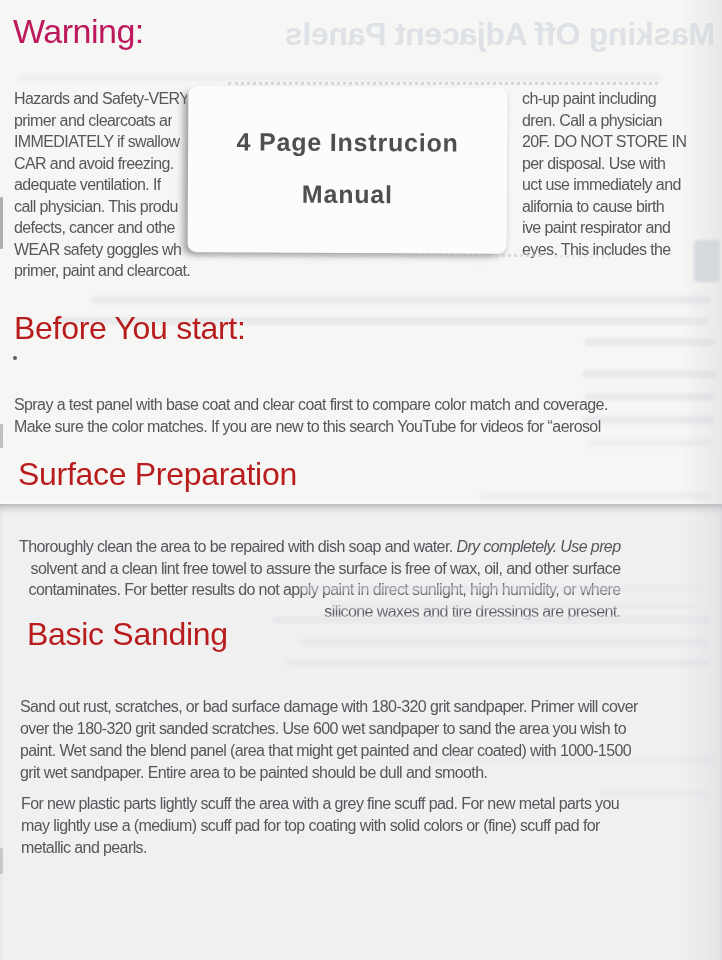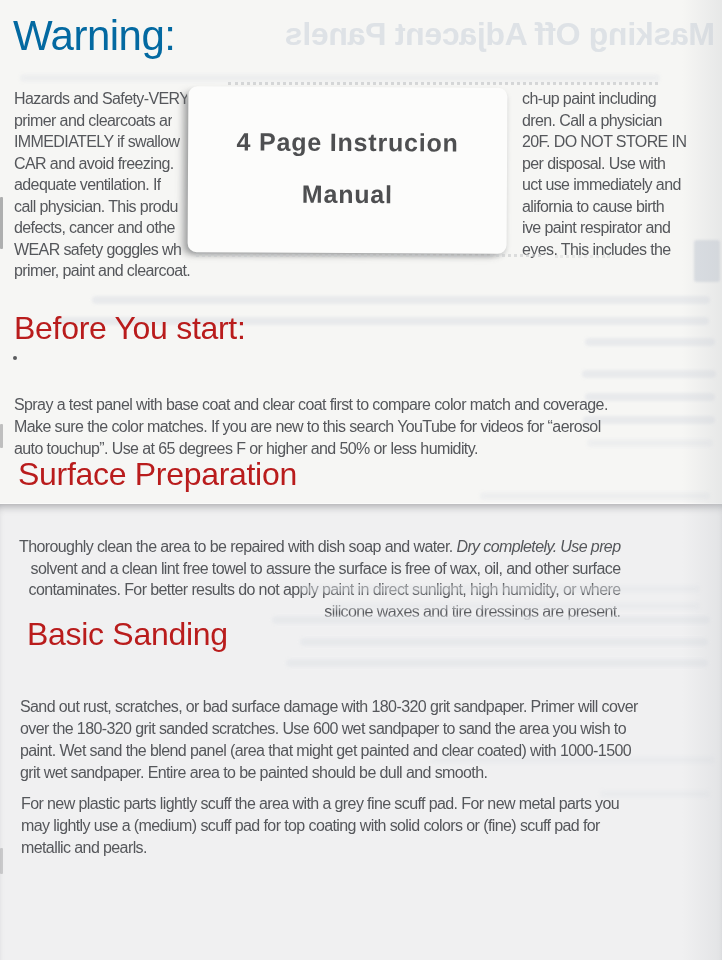--- a/index.html
+++ b/index.html
@@ -15,21 +15,21 @@
     background:#f0f0f1;
     box-shadow: inset 0 7px 9px -5px rgba(110,112,116,.6);
     border-top:1px solid #fbfbfa;
   }
   .right-vignette{
     position:absolute; top:0; right:0; width:40px; height:960px;
     background:linear-gradient(to right, rgba(200,202,206,0) 0%, rgba(196,199,203,.30) 100%);
     pointer-events:none;
   }
   
-  .h-warning{position:absolute; left:13px; top:14px; font-size:42px; line-height:1.05; font-weight:400; color:#0369a1; letter-spacing:-.5px;}
+  .h-warning{position:absolute; left:13px; top:14px; font-size:34px; line-height:1.05; font-weight:400; color:#be185d; letter-spacing:-.5px;}
   .h-sub{position:absolute; font-size:32px; line-height:1.05; font-weight:400; color:#b91c1c; letter-spacing:-.3px;}
   .h-before{left:14px; top:312px;}
   .h-surface{left:18px; top:458px;}
   .h-sanding{left:27px; top:618px;}
   
   .body-text{font-size:16px; letter-spacing:-0.6px; color:#55575b;}
   .warning-para{position:absolute; left:14px; top:90px; width:698px;}
   .warning-para .wline{position:relative; height:21.5px; white-space:nowrap;}
   .warning-para .frag-left{display:inline-block; max-width:173px; overflow:hidden; white-space:nowrap;}
   .warning-para .frag-right{position:absolute; left:508px; top:0; white-space:nowrap;}
@@ -106,21 +106,20 @@
     <div class="sticker-line2">Manual</div>
   </div>
   <div class="perf perf-bottom"></div>
   <div class="perf perf-bottom2"></div>
 
   <div class="h-sub h-before">Before You start:</div>
   <div class="stray-dot"></div>
   <div class="para para-before body-text">
     <div class="pline">Spray a test panel with base coat and clear coat first to compare color match and coverage.</div>
     <div class="pline">Make sure the color matches.  If you are new to this search YouTube for videos for “aerosol</div>
-    <div class="pline">auto touchup”.  Use at 65 degrees F or higher and 50% or less humidity.</div>
   </div>
 
   <div class="h-sub h-surface">Surface Preparation</div>
 
   <div class="bottom-sheet"></div>
 
   <div class="para para-surface body-text">
     <div class="pline"><span>Thoroughly clean the area to be repaired with dish soap and water.  </span><span class="ital">Dry completely. Use prep</span></div>
     <div class="pline">solvent and a clean lint free towel to assure the surface is free of wax, oil, and other surface</div>
     <div class="pline">contaminates. For better results do not apply paint in direct sunlight, high humidity, or where</div>

